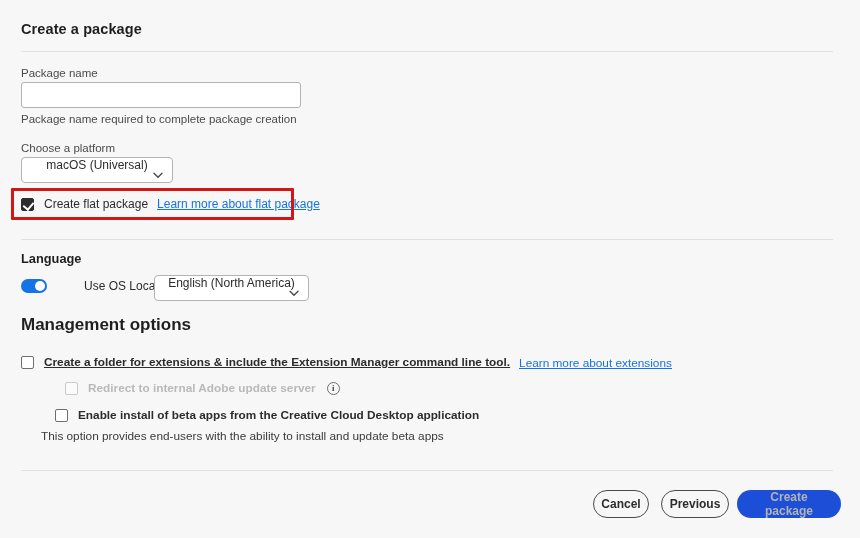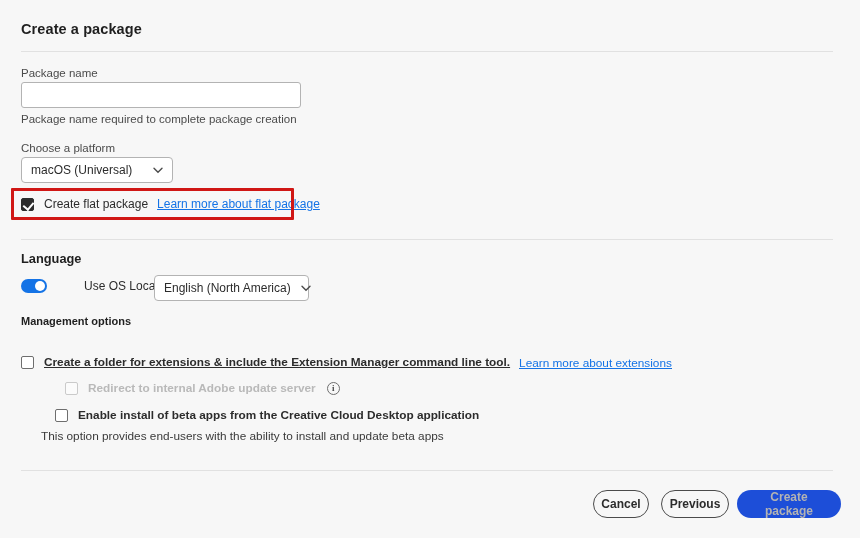--- a/index.html
+++ b/index.html
@@ -82,20 +82,21 @@
   .select {
     position: absolute;
     background: #ffffff;
     border: 1px solid #b3b3b3;
     border-radius: 4px;
     height: 26px;
     display: flex;
     align-items: center;
     padding: 0 9px;
     cursor: pointer;
+    flex-direction: column;
   }
   .select .sel-value {
     font-size: 12px;
     color: #2c2c2c;
     white-space: nowrap;
   }
   .select .chev {
     margin-left: auto;
     padding-left: 10px;
     display: flex;
@@ -188,21 +189,21 @@
     color: #3a3a3a;
   }
 
   
   .section-heading {
     position: absolute;
     font-weight: bold;
     color: #1f1f1f;
   }
   .h-language   { left: 21px; top: 251px; font-size: 12.8px; }
-  .h-management { left: 21px; top: 315px; font-size: 11px; }
+  .h-management { left: 21px; top: 315px; font-size: 17px; }
 
   
   .toggle-row {
     position: absolute;
     left: 21px;
     top: 279px;
     display: flex;
     align-items: center;
     gap: 28px;
   }

